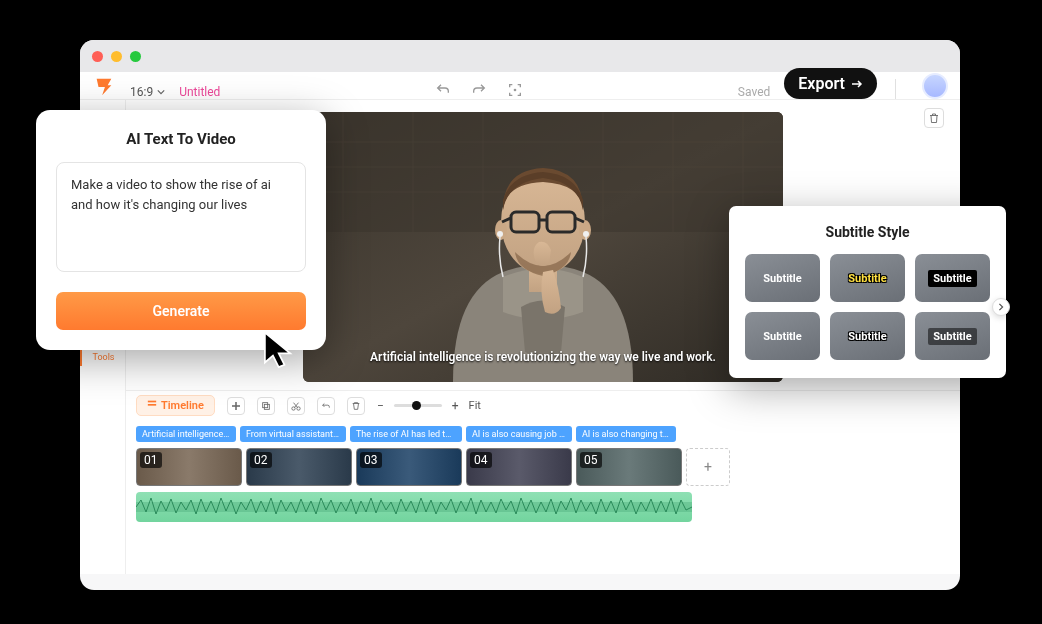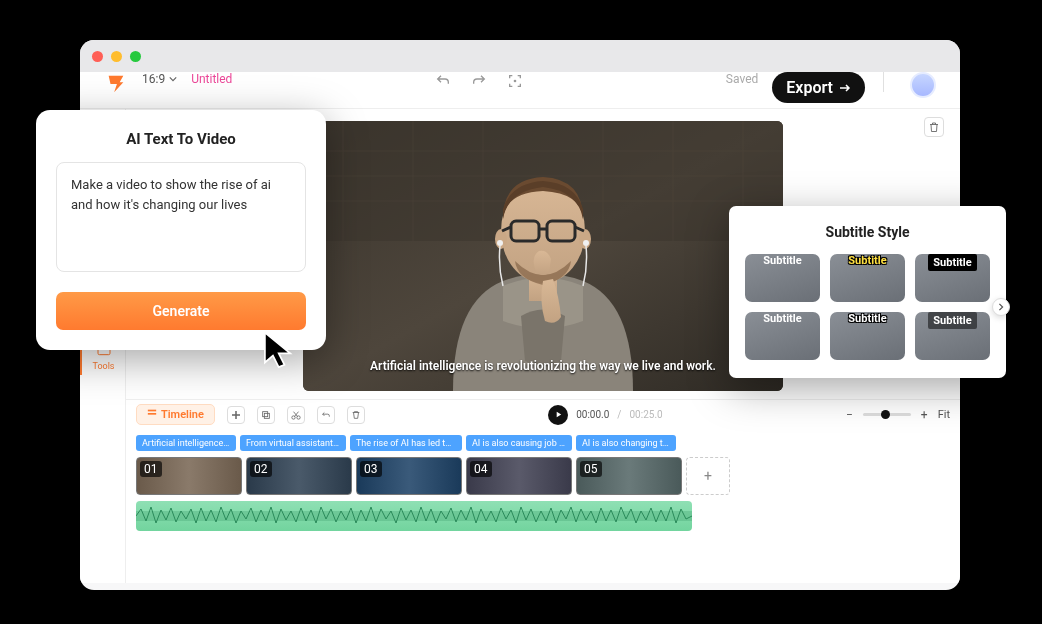--- a/index.html
+++ b/index.html
@@ -3,21 +3,21 @@
 <meta charset="utf-8">
 <style>
   * { box-sizing: border-box; margin: 0; padding: 0; font-family: -apple-system, BlinkMacSystemFont, "Segoe UI", Roboto, sans-serif; }
   body { background: #000; width: 1042px; height: 624px; overflow: hidden; position: relative; }
   .app-window { position: absolute; left: 80px; top: 40px; width: 880px; height: 550px; background: #f7f7f8; border-radius: 14px; overflow: hidden; box-shadow: 0 10px 30px rgba(0,0,0,.4); }
   .titlebar { height: 32px; background: #e8e8ea; display: flex; align-items: center; padding: 0 12px; gap: 8px; }
   .tl-dot { width: 11px; height: 11px; border-radius: 50%; }
   .tl-red { background: #ff5f56; }
   .tl-yellow { background: #ffbd2e; }
   .tl-green { background: #27c93f; }
-  .toolbar { height: 37px; background: #fff; display: flex; align-items: flex-start; padding: 0 24px; gap: 14px; border-bottom: 1px solid #eee; }
+  .toolbar { height: 28px; background: #fff; display: flex; align-items: flex-end; padding: 0 12px; gap: 14px; border-bottom: 1px solid #eee; }
   .logo { width: 24px; height: 24px; display: flex; align-items: center; justify-content: center; }
   .aspect { color: #555; font-size: 12px; display: flex; align-items: center; gap: 4px; }
   .doc-title { color: #ec4899; font-size: 12px; }
   .tb-center { flex: 1; display: flex; justify-content: center; gap: 18px; color: #888; }
   .tb-icon { width: 18px; height: 18px; display: flex; align-items: center; justify-content: center; cursor: pointer; }
   .saved { color: #aaa; font-size: 12px; }
   .export-btn { background: #111; color: #fff; padding: 6px 14px; border-radius: 16px; font-size: 16px; font-weight: 600; display: flex; align-items: center; gap: 6px; cursor: pointer; }
   .avatar { width: 26px; height: 26px; border-radius: 50%; background: linear-gradient(180deg,#c7d6ff,#a7b8ff); border: 2px solid #e6ecff; margin-left: 8px; }
   .divider { width: 1px; height: 20px; background: #e0e0e0; margin: 0 4px; }
   .workspace { display: flex; height: calc(100% - 76px); }
@@ -54,21 +54,21 @@
   .ai-title { text-align: center; font-size: 15px; font-weight: 700; color: #222; margin-bottom: 14px; }
   .ai-textarea { width: 100%; height: 110px; border: 1px solid #e4e4e4; border-radius: 8px; padding: 12px 14px; font-size: 13px; color: #333; line-height: 1.5; resize: none; }
   .generate-btn { width: 100%; margin-top: 16px; background: linear-gradient(180deg,#ff9a47,#ff7a2f); color: #fff; font-size: 14px; font-weight: 600; padding: 11px 0; border: none; border-radius: 7px; cursor: pointer; }
   .cursor-arrow { position: absolute; left: 258px; top: 328px; z-index: 30; }
   .cursor-arrow svg { display:block; }
 
   
   .sub-panel { position: absolute; right: 36px; top: 206px; width: 277px; background: #ffffff; border-radius: 7px; box-shadow: 0 10px 40px rgba(0,0,0,.35); padding: 18px 16px; z-index: 20; }
   .sub-title { text-align: center; font-size: 14px; font-weight: 700; color: #222; margin-bottom: 14px; }
   .sub-grid { display: grid; grid-template-columns: repeat(3,1fr); gap: 10px; position: relative; }
-  .sub-card { height: 48px; border-radius: 7px; display: flex; align-items: flex-start; justify-content: center; font-size: 11px; font-weight: 700; cursor: pointer; background: linear-gradient(160deg,#8a8f96,#6a6f76); }
+  .sub-card { height: 48px; border-radius: 7px; display: flex; align-items: center; justify-content: center; font-size: 11px; font-weight: 700; cursor: pointer; background: linear-gradient(160deg,#8a8f96,#6a6f76); }
   .sub-card.c1 { color: #fff; }
   .sub-card.c2 span { color:#ffe040; text-shadow: -1px -1px 0 #000,1px -1px 0 #000,-1px 1px 0 #000,1px 1px 0 #000; }
   .sub-card.c3 span { color:#fff; background:#000; padding:2px 5px; border-radius:2px; }
   .sub-card.c4 { color:#fff; }
   .sub-card.c5 span { color:#fff; text-shadow: -1px -1px 0 #000,1px -1px 0 #000,-1px 1px 0 #000,1px 1px 0 #000; }
   .sub-card.c6 span { color:#fff; background:rgba(0,0,0,.5); padding:2px 5px; border-radius:2px;}
   .sub-next { position: absolute; right: -20px; top: 50%; transform: translateY(-50%); width: 18px; height: 18px; background: #fff; border: 1px solid #ddd; border-radius: 50%; display: flex; align-items: center; justify-content: center; font-size: 10px; color: #555; cursor: pointer; box-shadow: 0 2px 6px rgba(0,0,0,.15); }
 </style>
 </head>
 <body>
@@ -267,30 +267,20 @@
         <div class="tl-action">
             <svg width="10" height="10" viewBox="0 0 12 12">
               <path d="M4 7 L2 5 L4 3 M2 5 H8 a2 2 0 0 1 2 2 v1" fill="none" stroke="#666"></path>
             </svg>
           </div>
         <div class="tl-action">
             <svg width="10" height="10" viewBox="0 0 12 12">
               <path d="M2 3 H10 M4 3 V2 H8 V3 M3 3 L4 10 H8 L9 3" fill="none" stroke="#666"></path>
             </svg>
           </div>
-        <div class="tl-center">
-          <div class="play-btn">
-            <svg width="9" height="9" viewBox="0 0 10 10">
-                <path d="M3 2 L8 5 L3 8 Z" fill="#fff"></path>
-              </svg>
-          </div>
-          <span>00:00.0</span>
-          <span style="color:#bbb">/</span>
-          <span style="color:#bbb">00:25.0</span>
-        </div>
         <div class="zoom-controls">
           <span style="cursor:pointer">−</span>
           <div class="zoom-slider"></div>
           <span style="cursor:pointer">+</span>
           <span style="font-size:11px;cursor:pointer">Fit</span>
         </div>
       </div>
 
       <div class="tracks">
         <div class="subtitle-clips">

